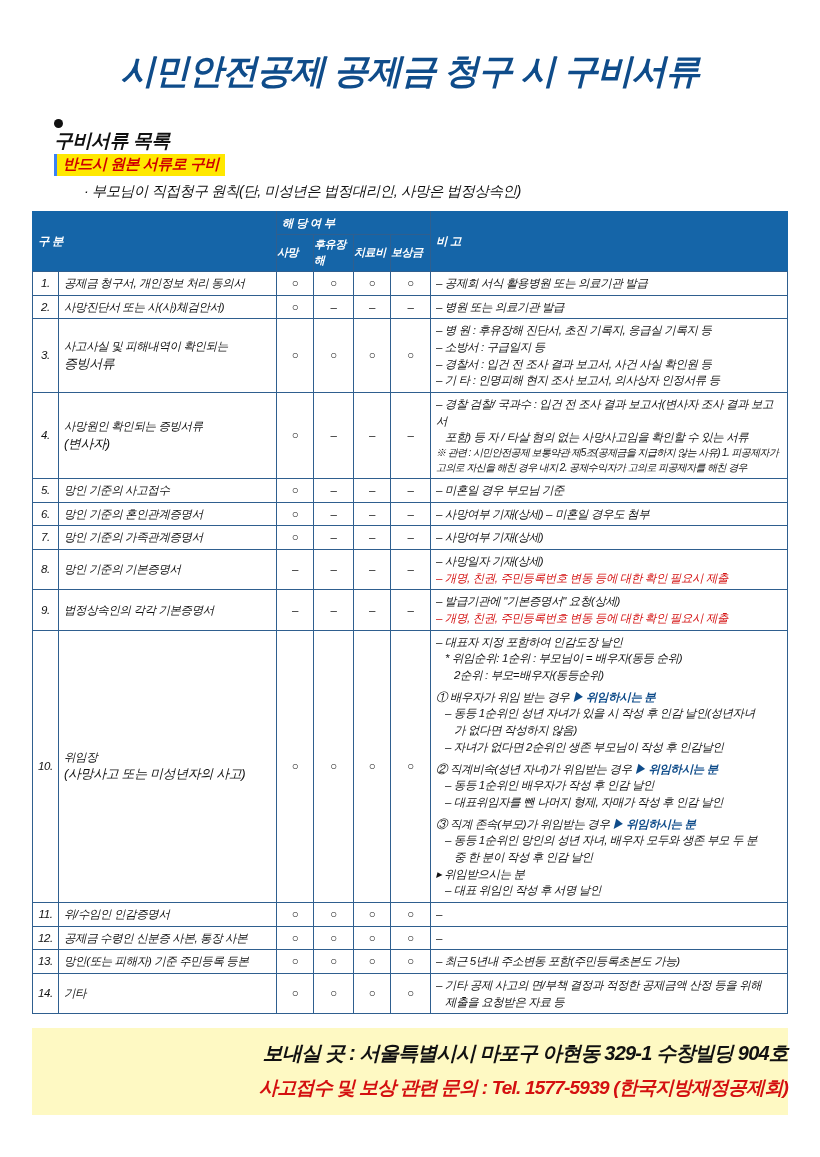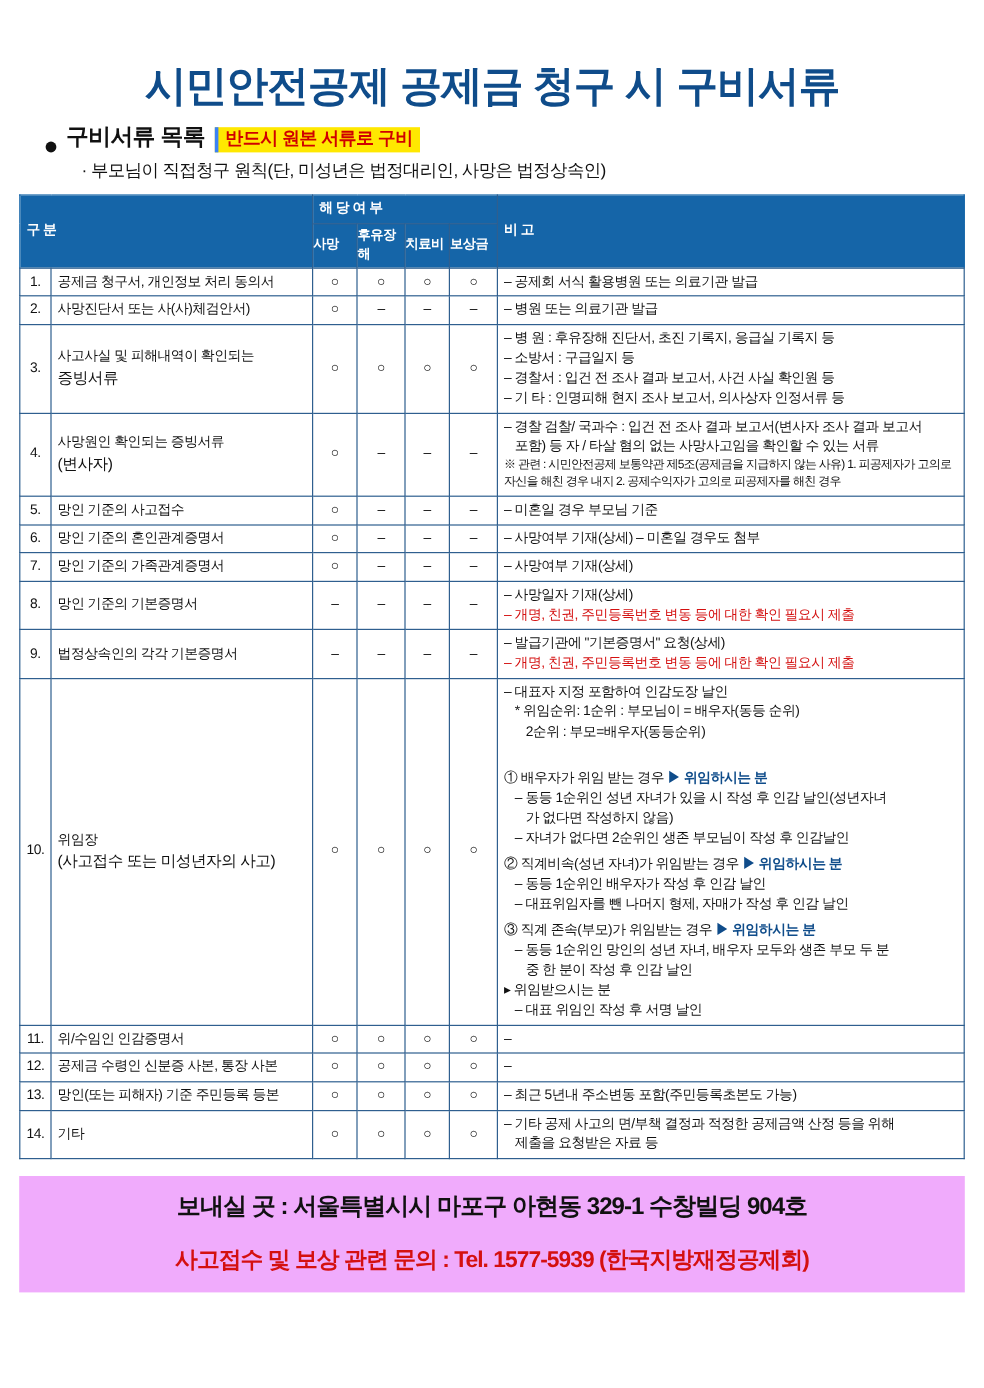--- a/index.html
+++ b/index.html
@@ -11,41 +11,44 @@
     width: 820px;
     height: 1157px;
     font-family: "Liberation Sans", sans-serif;
     color: #111;
     position: relative;
     overflow: hidden;
   }
   .page {
     width: 820px;
     height: 989px;
-    padding: 0 16px;
+    padding: 0 32px;
     position: relative;
+    font-style: italic;
   }
 
   
   .title {
     text-align: center;
     color: #0f4c8a;
     font-size: 35px;
     font-weight: bold;
     letter-spacing: -1px;
     padding-top: 48px;
     padding-bottom: 6px;
     white-space: nowrap;
   }
 
   
   .sub-row {
     display: flex;
-    align-items: flex-end;
+    align-items: flex-start;
     padding-left: 22px;
+    margin-top: 18px;
+    flex-direction: column;
   }
   .bullet-dot {
     width: 9px; height: 9px;
     border-radius: 50%;
     background: #111;
     margin-right: 8px;
     flex: none;
   }
   .sub-label {
     font-size: 19px;
@@ -128,36 +131,36 @@
   .small { font-size: 10px; letter-spacing: -0.6px; }
   .ind { display:block; }
   .ind-2 { display:block; padding-left: 9px; }
   .ind-3 { display:block; padding-left: 18px; }
   .strong { font-weight: bold; }
   .doc-sub { display:block; font-size: 13px; }
 
   
   .footer {
     margin-top: 14px;
-    background: #f0abfc;
+    background: #fef9c3;
     padding: 12px 0 14px 0;
-    text-align: center;
+    text-align: right;
   }
   .footer .line1 {
     color: #111;
     font-weight: bold;
     font-size: 20px;
     letter-spacing: -0.8px;
   }
   .footer .line2 {
     color: #d41010;
     font-weight: bold;
     font-size: 19px;
     letter-spacing: -0.8px;
-    margin-top: 18px;
+    margin-top: 8px;
   }
 </style>
 </head>
 <body>
 
 <div class="page">
 
   <div class="title">시민안전공제 공제금 청구 시 구비서류</div>
 
   <div class="sub-row">
@@ -292,30 +295,30 @@
           <td class="mark">–</td>
           <td class="mark">–</td>
           <td class="mark">–</td>
           <td class="note">
             <div>– 발급기관에 "기본증명서" 요청(상세)</div>
             <div class="red">– 개명, 친권, 주민등록번호 변동 등에 대한 확인 필요시 제출</div>
           </td>
         </tr>
         <tr>
           <td class="num">10.</td>
-          <td class="doc"><span>위임장</span><span class="doc-sub">(사고접수 또는 미성년자의 사고)</span></td>
+          <td class="doc"><span>위임장</span><span class="doc-sub">(사망사고 또는 미성년자의 사고)</span></td>
           <td class="mark">○</td>
           <td class="mark">○</td>
           <td class="mark">○</td>
           <td class="mark">○</td>
           <td class="note">
             <div>– 대표자 지정 포함하여 인감도장 날인</div>
             <div class="ind-2">* 위임순위: 1순위 : 부모님이 = 배우자(동등 순위)</div>
             <div class="ind-3">2순위 : 부모=배우자(동등순위)</div>
-            <div style="margin-top: 22px;"><span>① 배우자가 위임 받는 경우   </span><span class="blue strong">▶ 위임하시는 분</span></div>
+            <div style="margin-top: 5px;"><span>① 배우자가 위임 받는 경우   </span><span class="blue strong">▶ 위임하시는 분</span></div>
             <div class="ind-2">– 동등 1순위인 성년 자녀가 있을 시 작성 후 인감 날인(성년자녀</div>
             <div class="ind-3">가 없다면 작성하지 않음)</div>
             <div class="ind-2">– 자녀가 없다면 2순위인 생존 부모님이 작성 후 인감날인</div>
             <div style="margin-top: 5px;"><span>② 직계비속(성년 자녀)가 위임받는 경우   </span><span class="blue strong">▶ 위임하시는 분</span></div>
             <div class="ind-2">– 동등 1순위인 배우자가 작성 후 인감 날인</div>
             <div class="ind-2">– 대표위임자를 뺀 나머지 형제, 자매가 작성 후 인감 날인</div>
             <div style="margin-top: 5px;"><span>③ 직계 존속(부모)가 위임받는 경우   </span><span class="blue strong">▶ 위임하시는 분</span></div>
             <div class="ind-2">– 동등 1순위인 망인의 성년 자녀, 배우자 모두와 생존 부모 두 분</div>
             <div class="ind-3">중 한 분이 작성 후 인감 날인</div>
             <div class="ind">▸ 위임받으시는 분</div>

